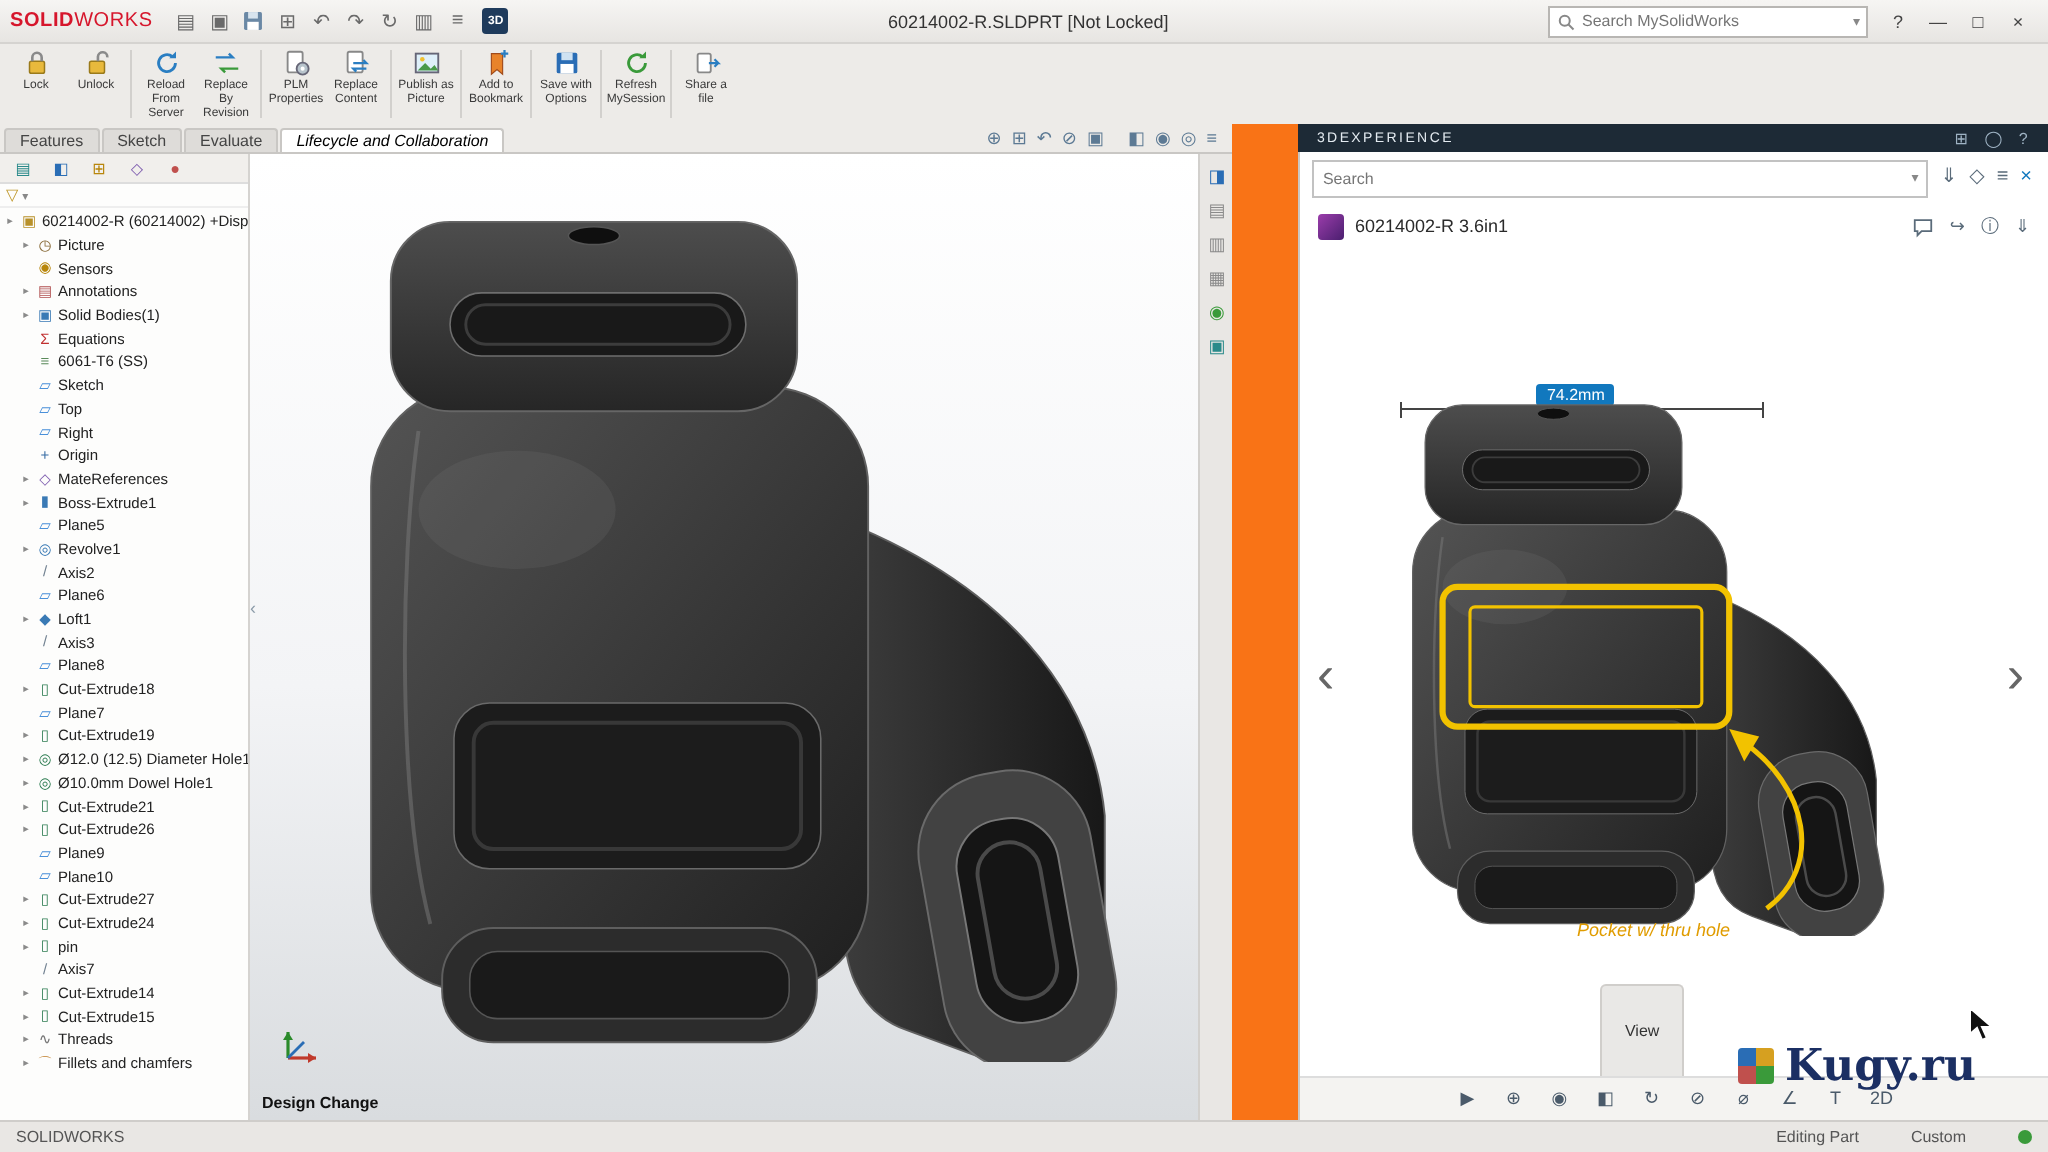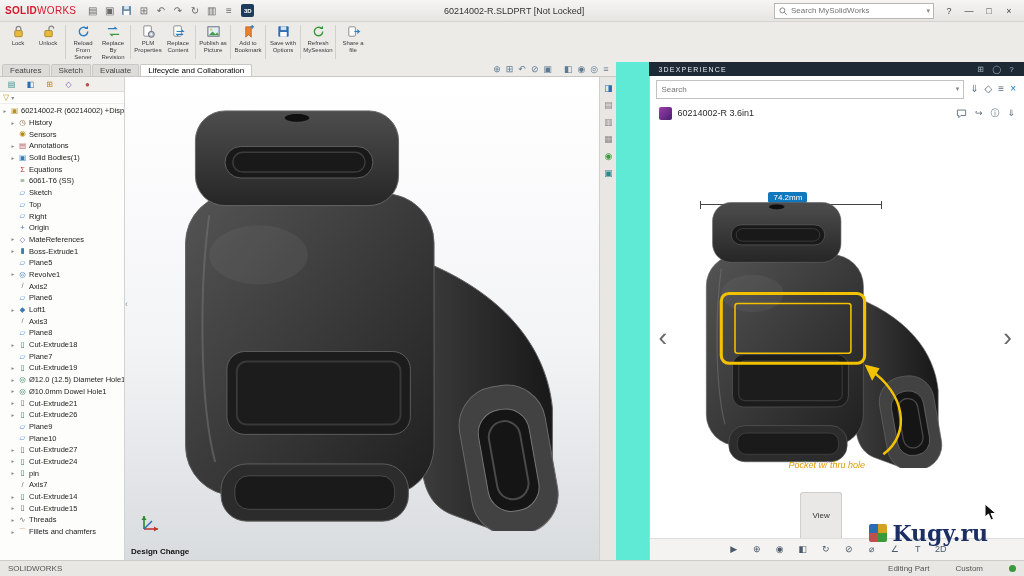--- a/index.html
+++ b/index.html
@@ -1,17 +1,17 @@
 <!DOCTYPE html>
 <html><head>
 <meta charset="utf-8">
 <style>
   * { margin:0; padding:0; box-sizing:border-box; }
   body { font-family:"Liberation Sans", sans-serif; background:#888; }
-  .app { position:relative; width:1024px; height:576px; background:#5eead4; overflow:hidden;
+  .app { position:relative; width:1024px; height:576px; background:#f97316; overflow:hidden;
          font-family:"Liberation Sans", sans-serif; }
 
   
   .titlebar { height:22px; background:linear-gradient(#f6f5f3,#e7e5e2); display:flex; align-items:center;
               padding:0 5px; gap:5px; border-bottom:1px solid #d5d3d0; }
   .logo { color:#d6162c; font-size:10px; letter-spacing:.3px; white-space:nowrap; }
   .logo b { font-weight:bold; }
   .qat { display:flex; gap:2px; margin-left:4px; }
   .tb-icon { width:15px; height:15px; display:flex; align-items:center; justify-content:center;
              color:#6a6a6a; font-size:10px; border-radius:2px; cursor:default; }
@@ -39,21 +39,21 @@
 
   
   .content-row { display:flex; height:498px;gap:33px; }
   .left-col { width:637px; display:flex; flex-direction:column; }
   .right-col { width:387px; display:flex; flex-direction:column; }
 
   
   .tabrow { height:14px; background:#edebe8; display:flex; align-items:flex-end; padding-left:2px; }
   .tab { font-size:8px; padding:1px 7px 1px; color:#444; background:#dedcd9; border:1px solid #c9c7c4;
          border-bottom:none; border-radius:2px 2px 0 0; margin-right:1px; white-space:nowrap; cursor:default; }
-  .tab.active { background:#fff; color:#000; }
+  .tab.active { background:#fff; color:#000;font-style:italic; }
   .headsup { margin-left:auto; display:flex; align-items:center; gap:12px; padding-right:8px; height:100%; }
   .hgroup { display:flex; gap:5px; align-items:center; }
   .hicon { font-size:9px; color:#5d7a94; cursor:default; line-height:1; }
 
   
   .workspace { position:relative; display:flex; height:484px; border-top:1px solid #c9c7c4; }
 
   .tree-panel { width:125px; background:#fdfdfc; border-right:1px solid #d5d3d0; display:flex;
                 flex-direction:column; }
   .tree-tabs { height:15px; display:flex; align-items:center; gap:2px; background:#f1efec;
@@ -350,21 +350,21 @@
           </div>
           <div class="tree-list">
               <div class="tree-item" style="padding-left: 2px;">
                 <span class="tree-arrow">▸</span>
                 <span class="tree-icon" style="color: rgb(184, 145, 42);">▣</span>
                 <span class="tree-label">60214002-R (60214002) +Display St...</span>
               </div>
               <div class="tree-item" style="padding-left: 10px;">
                 <span class="tree-arrow">▸</span>
                 <span class="tree-icon" style="color: rgb(138, 109, 59);">◷</span>
-                <span class="tree-label">History</span>
+                <span class="tree-label">Picture</span>
               </div>
               <div class="tree-item" style="padding-left: 10px;">
                 <span class="tree-arrow"></span>
                 <span class="tree-icon" style="color: rgb(184, 134, 11);">◉</span>
                 <span class="tree-label">Sensors</span>
               </div>
               <div class="tree-item" style="padding-left: 10px;">
                 <span class="tree-arrow">▸</span>
                 <span class="tree-icon" style="color: rgb(176, 80, 80);">▤</span>
                 <span class="tree-label">Annotations</span>

